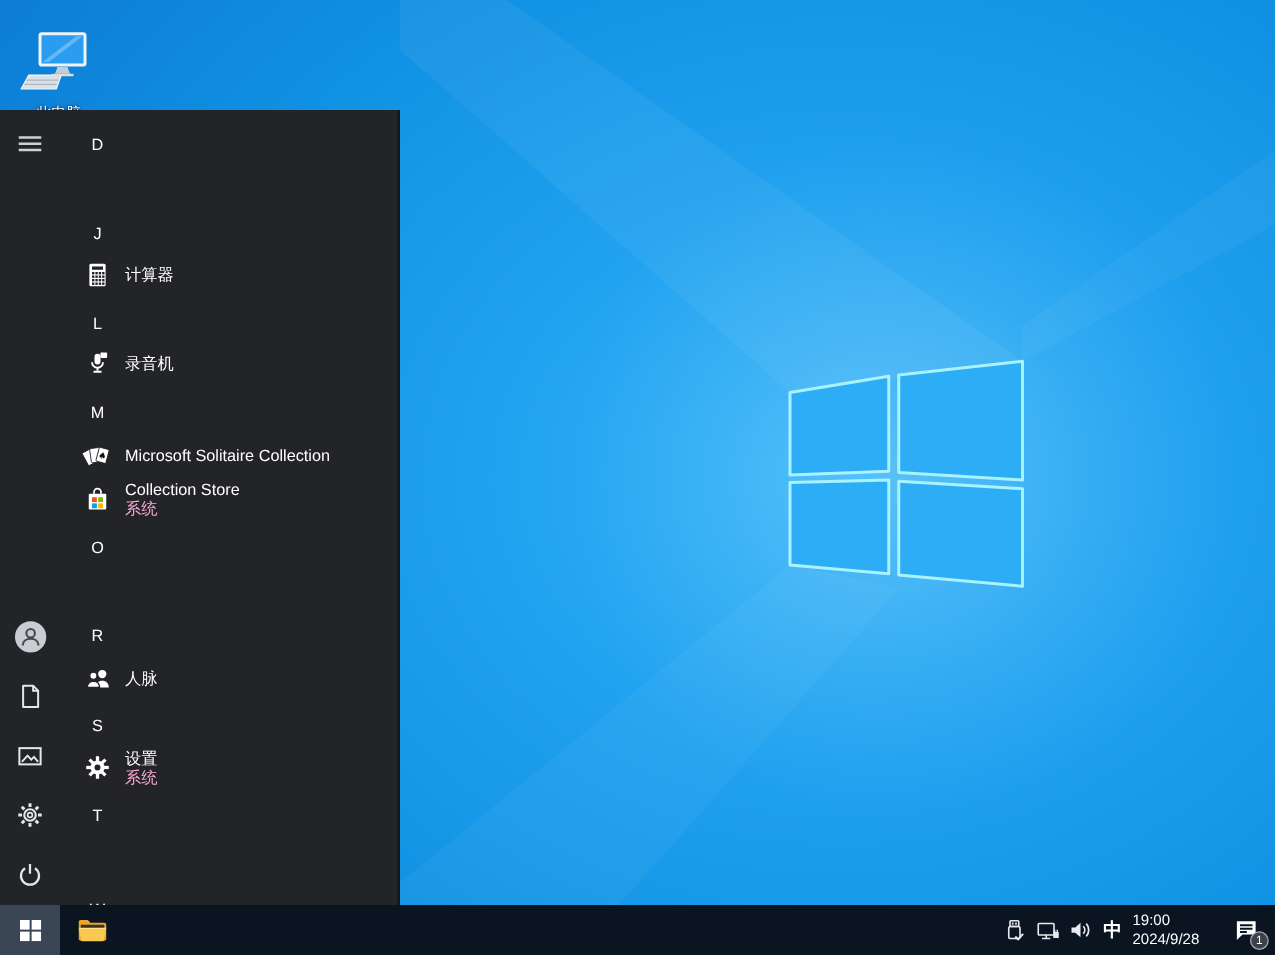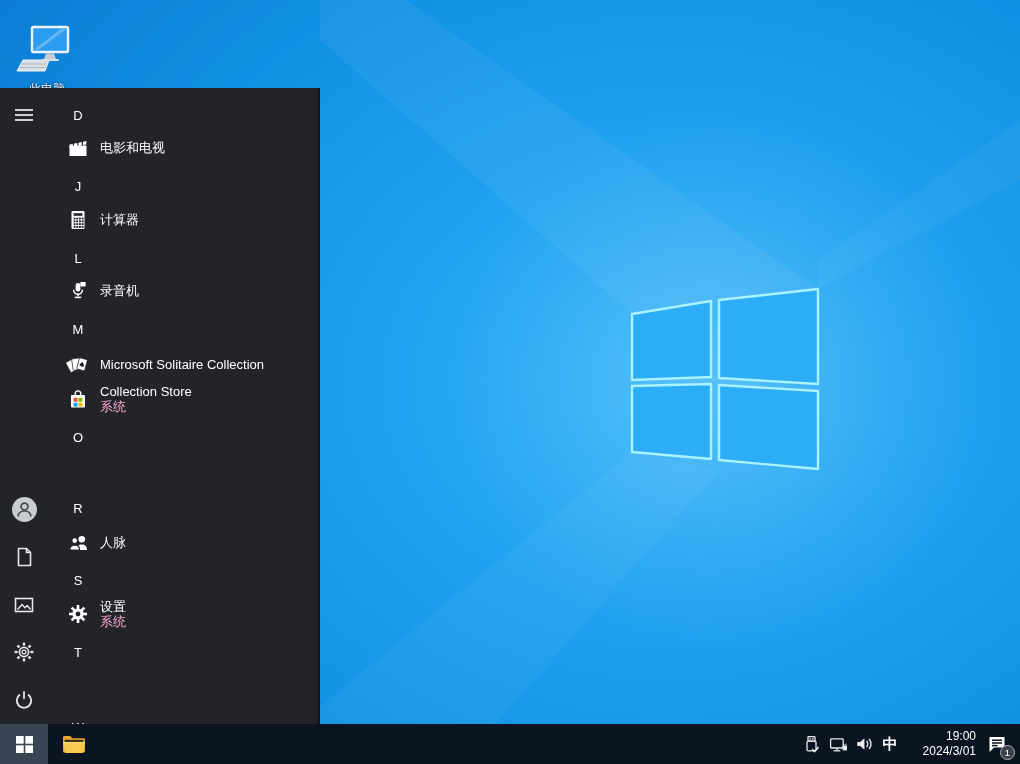--- a/index.html
+++ b/index.html
@@ -57,21 +57,21 @@
   }
   .task-btn{
     width:40px;margin-left:6px;display:flex;align-items:center;justify-content:center;
   }
   .tray{
     margin-left:auto;display:flex;align-items:center;padding-right:8px;
   }
   .tray-ico{display:flex;align-items:center;justify-content:center;width:24px;height:40px;margin-left:2px;}
   .ime{width:24px;text-align:center;font-size:15px;font-weight:bold;color:#fff;margin-left:2px;}
   .clock{
-    width:70px;text-align:right;color:#fff;font-size:12px;line-height:15px;margin-left:4px;
+    width:70px;text-align:left;color:#fff;font-size:12px;line-height:15px;margin-left:4px;
   }
   .action-center{position:relative;width:30px;height:40px;display:flex;align-items:center;justify-content:center;margin-left:6px;}
   .badge{
     position:absolute;right:-3px;bottom:4px;width:15px;height:15px;border-radius:50%;
     background:#3c424a;border:1.5px solid #a9b0b7;color:#fff;font-size:9.5px;
     display:flex;align-items:center;justify-content:center;box-sizing:border-box;
   }
 </style>
 </head>
 <body>
@@ -167,34 +167,20 @@
       </svg>
     </div>
   </div>
 
   <div class="app-list">
 
     <div class="row" style="top:12px">
       <div class="letter">D</div>
     </div>
 
-    <div class="row" style="top:45px">
-      <div class="icon-slot">
-        <svg width="24" height="24" viewBox="0 0 24 24">
-          <g fill="#fff">
-            <rect x="3.5" y="9.5" width="17" height="10.5"></rect>
-            <path d="M3.5 8.6 L6.8 7.9 L6.8 11.2 L3.5 11.9 Z"></path>
-            <path d="M8 7.6 L11.3 6.9 L11.3 10.2 L8 10.9 Z"></path>
-            <path d="M12.5 6.7 L15.8 6 L15.8 9.3 L12.5 10 Z"></path>
-            <path d="M17 5.8 L20.3 5.1 L20.3 8.4 L17 9.1 Z"></path>
-          </g>
-        </svg>
-      </div>
-      <div class="label">电影和电视</div>
-    </div>
 
     <div class="row" style="top:83px">
       <div class="letter">J</div>
     </div>
 
     <div class="row" style="top:117px">
       <div class="icon-slot">
         <svg width="24" height="24" viewBox="0 0 24 24">
           <rect x="5.5" y="3" width="13" height="18" rx="1.2" fill="#fff"></rect>
           <rect x="7.6" y="5.2" width="8.8" height="2.6" fill="#232428"></rect>
@@ -394,21 +380,21 @@
         <path d="M3.2 7.9 h3 L10.4 4.2 v11.6 L6.2 12.1 h-3 Z" fill="#e8eaed"></path>
         <path d="M12.6 7 a4.4 4.4 0 0 1 0 6" fill="none" stroke="#e8eaed" stroke-width="1.4"></path>
         <path d="M15 4.9 a7.6 7.6 0 0 1 0 10.2" fill="none" stroke="#e8eaed" stroke-width="1.4"></path>
       </svg>
     </div>
 
     <div class="ime">中</div>
 
     <div class="clock">
       <div>19:00</div>
-      <div>2024/3/01</div>
+      <div>2024/9/28</div>
     </div>
 
     <div class="action-center">
       <svg width="22" height="22" viewBox="0 0 22 22">
         <path d="M3.5 4 h15 v10.5 h-10.5 l-4.5 4.5 Z" fill="#fff"></path>
         <line x1="6" y1="7.2" x2="16" y2="7.2" stroke="#0b1522" stroke-width="1.5"></line>
         <line x1="6" y1="10" x2="16" y2="10" stroke="#0b1522" stroke-width="1.5"></line>
         <line x1="6" y1="12.6" x2="11.5" y2="12.6" stroke="#0b1522" stroke-width="1.5"></line>
       </svg>
       <div class="badge">1</div>

